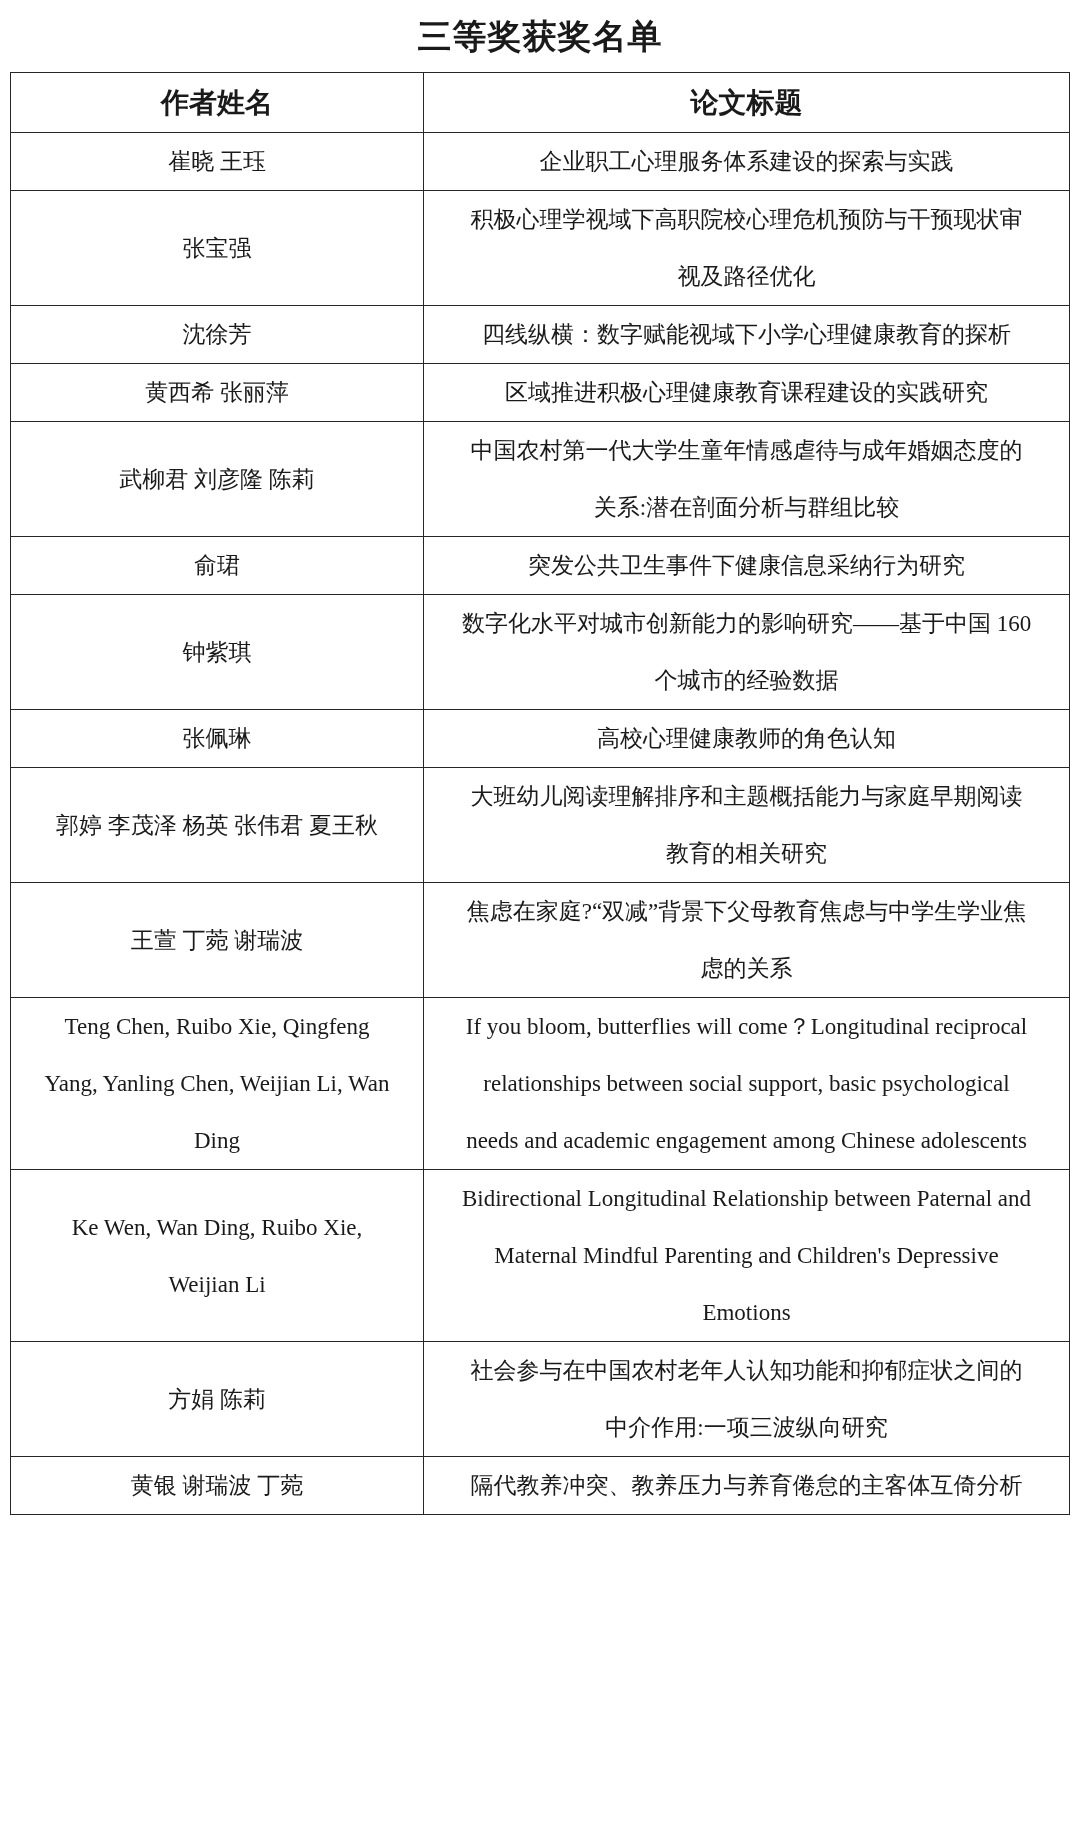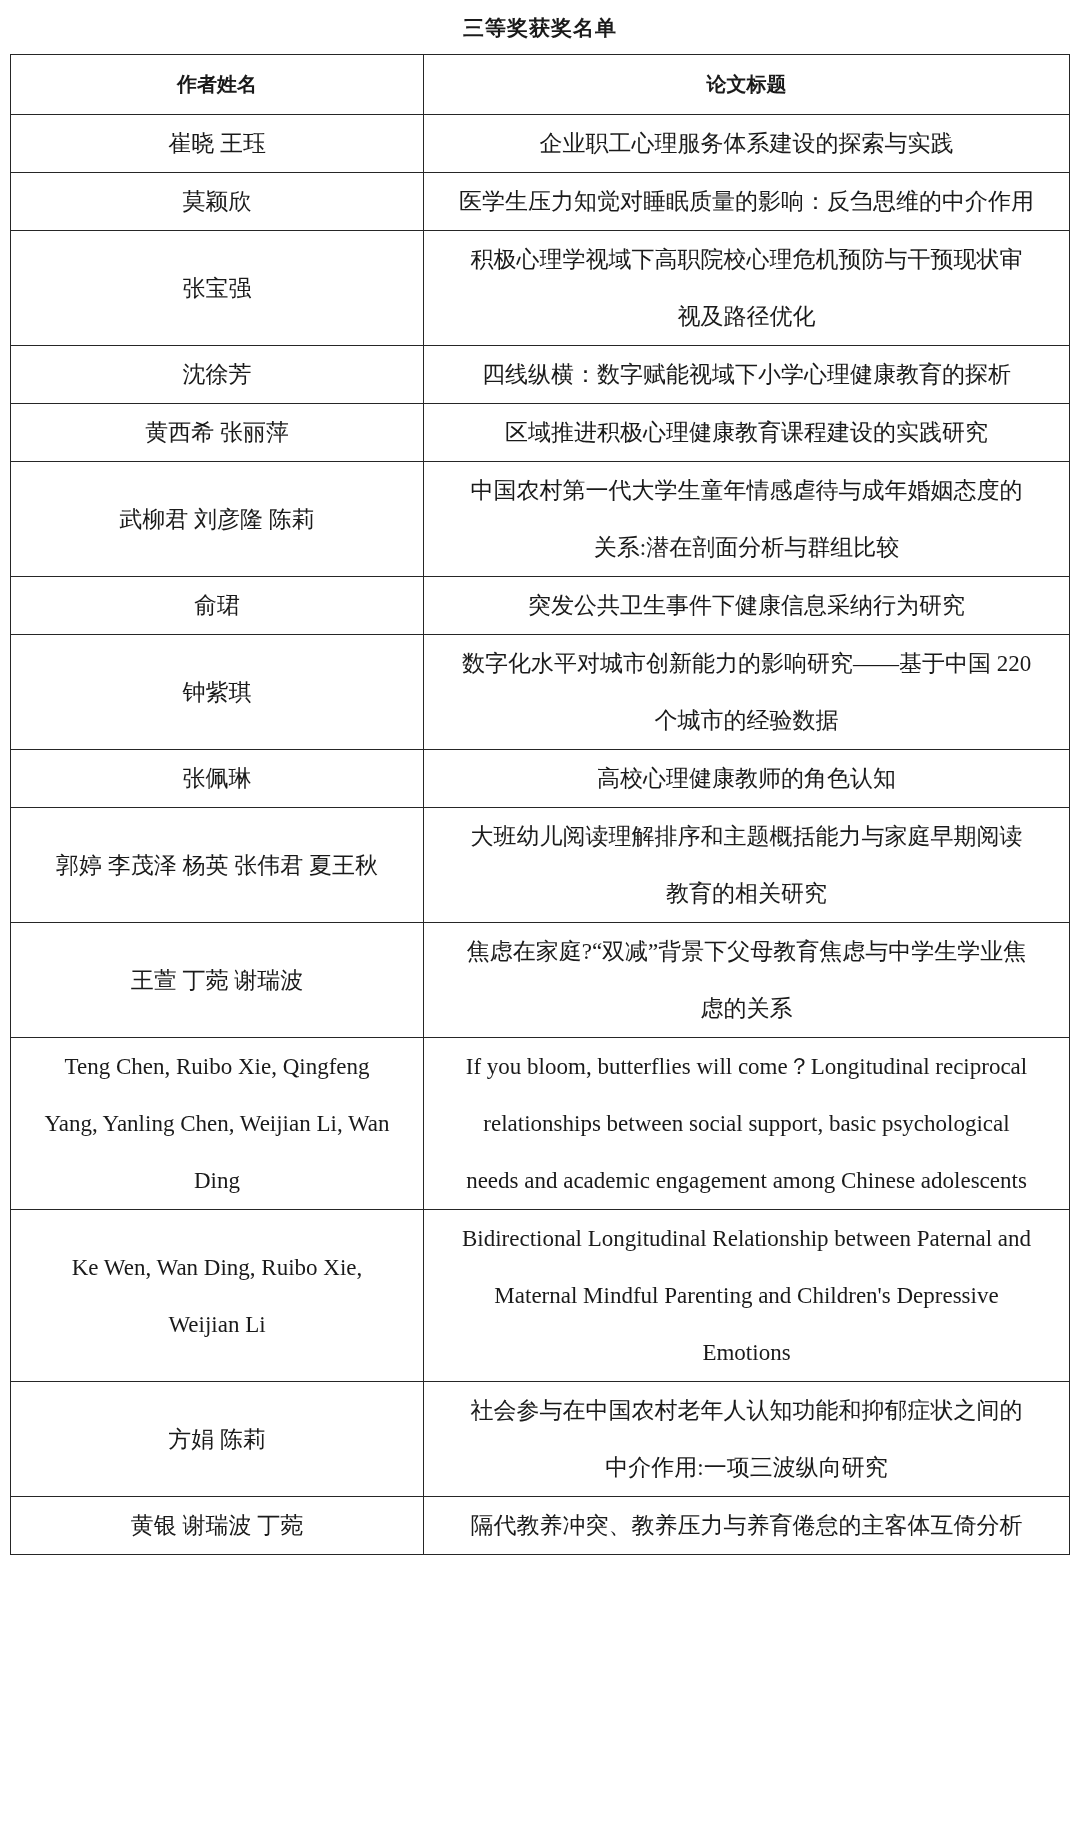--- a/index.html
+++ b/index.html
@@ -13,42 +13,42 @@
     color: #1a1a1a;
     font-family: "Liberation Serif", "DejaVu Serif", serif;
   }
   .page {
     width: 1080px;
   }
   .doc-title {
     margin: 0;
     padding: 14px 0 12px 0;
     text-align: center;
-    font-size: 21px;
+    font-size: 34px;
     font-weight: bold;
     letter-spacing: 1px;
   }
   table.awards-table {
     width: 1060px;
     margin: 0 auto 14px auto;
     border-collapse: collapse;
     table-layout: fixed;
   }
   table.awards-table col.col-authors { width: 39%; }
   table.awards-table col.col-title   { width: 61%; }
   table.awards-table th,
   table.awards-table td {
     border: 1px solid #262626;
     text-align: center;
     vertical-align: middle;
     white-space: pre-line;
     overflow: hidden;
   }
   table.awards-table th {
-    font-size: 20px;
+    font-size: 28px;
     font-weight: bold;
     height: 59px;
     line-height: 59px;
     padding: 0 6px;
   }
   table.awards-table td {
     font-size: 23px;
     line-height: 57px;
     padding: 0 6px;
   }
@@ -69,24 +69,20 @@
         <th>作者姓名</th>
         <th>论文标题</th>
       </tr>
     </thead>
     <tbody>
         <tr>
           <td>崔晓 王珏</td>
           <td>企业职工心理服务体系建设的探索与实践</td>
         </tr>
         <tr>
-          <td>莫颖欣</td>
-          <td>医学生压力知觉对睡眠质量的影响：反刍思维的中介作用</td>
-        </tr>
-        <tr>
           <td>张宝强</td>
           <td>积极心理学视域下高职院校心理危机预防与干预现状审
 视及路径优化</td>
         </tr>
         <tr>
           <td>沈徐芳</td>
           <td>四线纵横：数字赋能视域下小学心理健康教育的探析</td>
         </tr>
         <tr>
           <td>黄西希 张丽萍</td>
@@ -96,21 +92,21 @@
           <td>武柳君 刘彦隆 陈莉</td>
           <td>中国农村第一代大学生童年情感虐待与成年婚姻态度的
 关系:潜在剖面分析与群组比较</td>
         </tr>
         <tr>
           <td>俞珺</td>
           <td>突发公共卫生事件下健康信息采纳行为研究</td>
         </tr>
         <tr>
           <td>钟紫琪</td>
-          <td>数字化水平对城市创新能力的影响研究——基于中国 220
+          <td>数字化水平对城市创新能力的影响研究——基于中国 160
 个城市的经验数据</td>
         </tr>
         <tr>
           <td>张佩琳</td>
           <td>高校心理健康教师的角色认知</td>
         </tr>
         <tr>
           <td>郭婷 李茂泽 杨英 张伟君 夏王秋</td>
           <td>大班幼儿阅读理解排序和主题概括能力与家庭早期阅读
 教育的相关研究</td>

